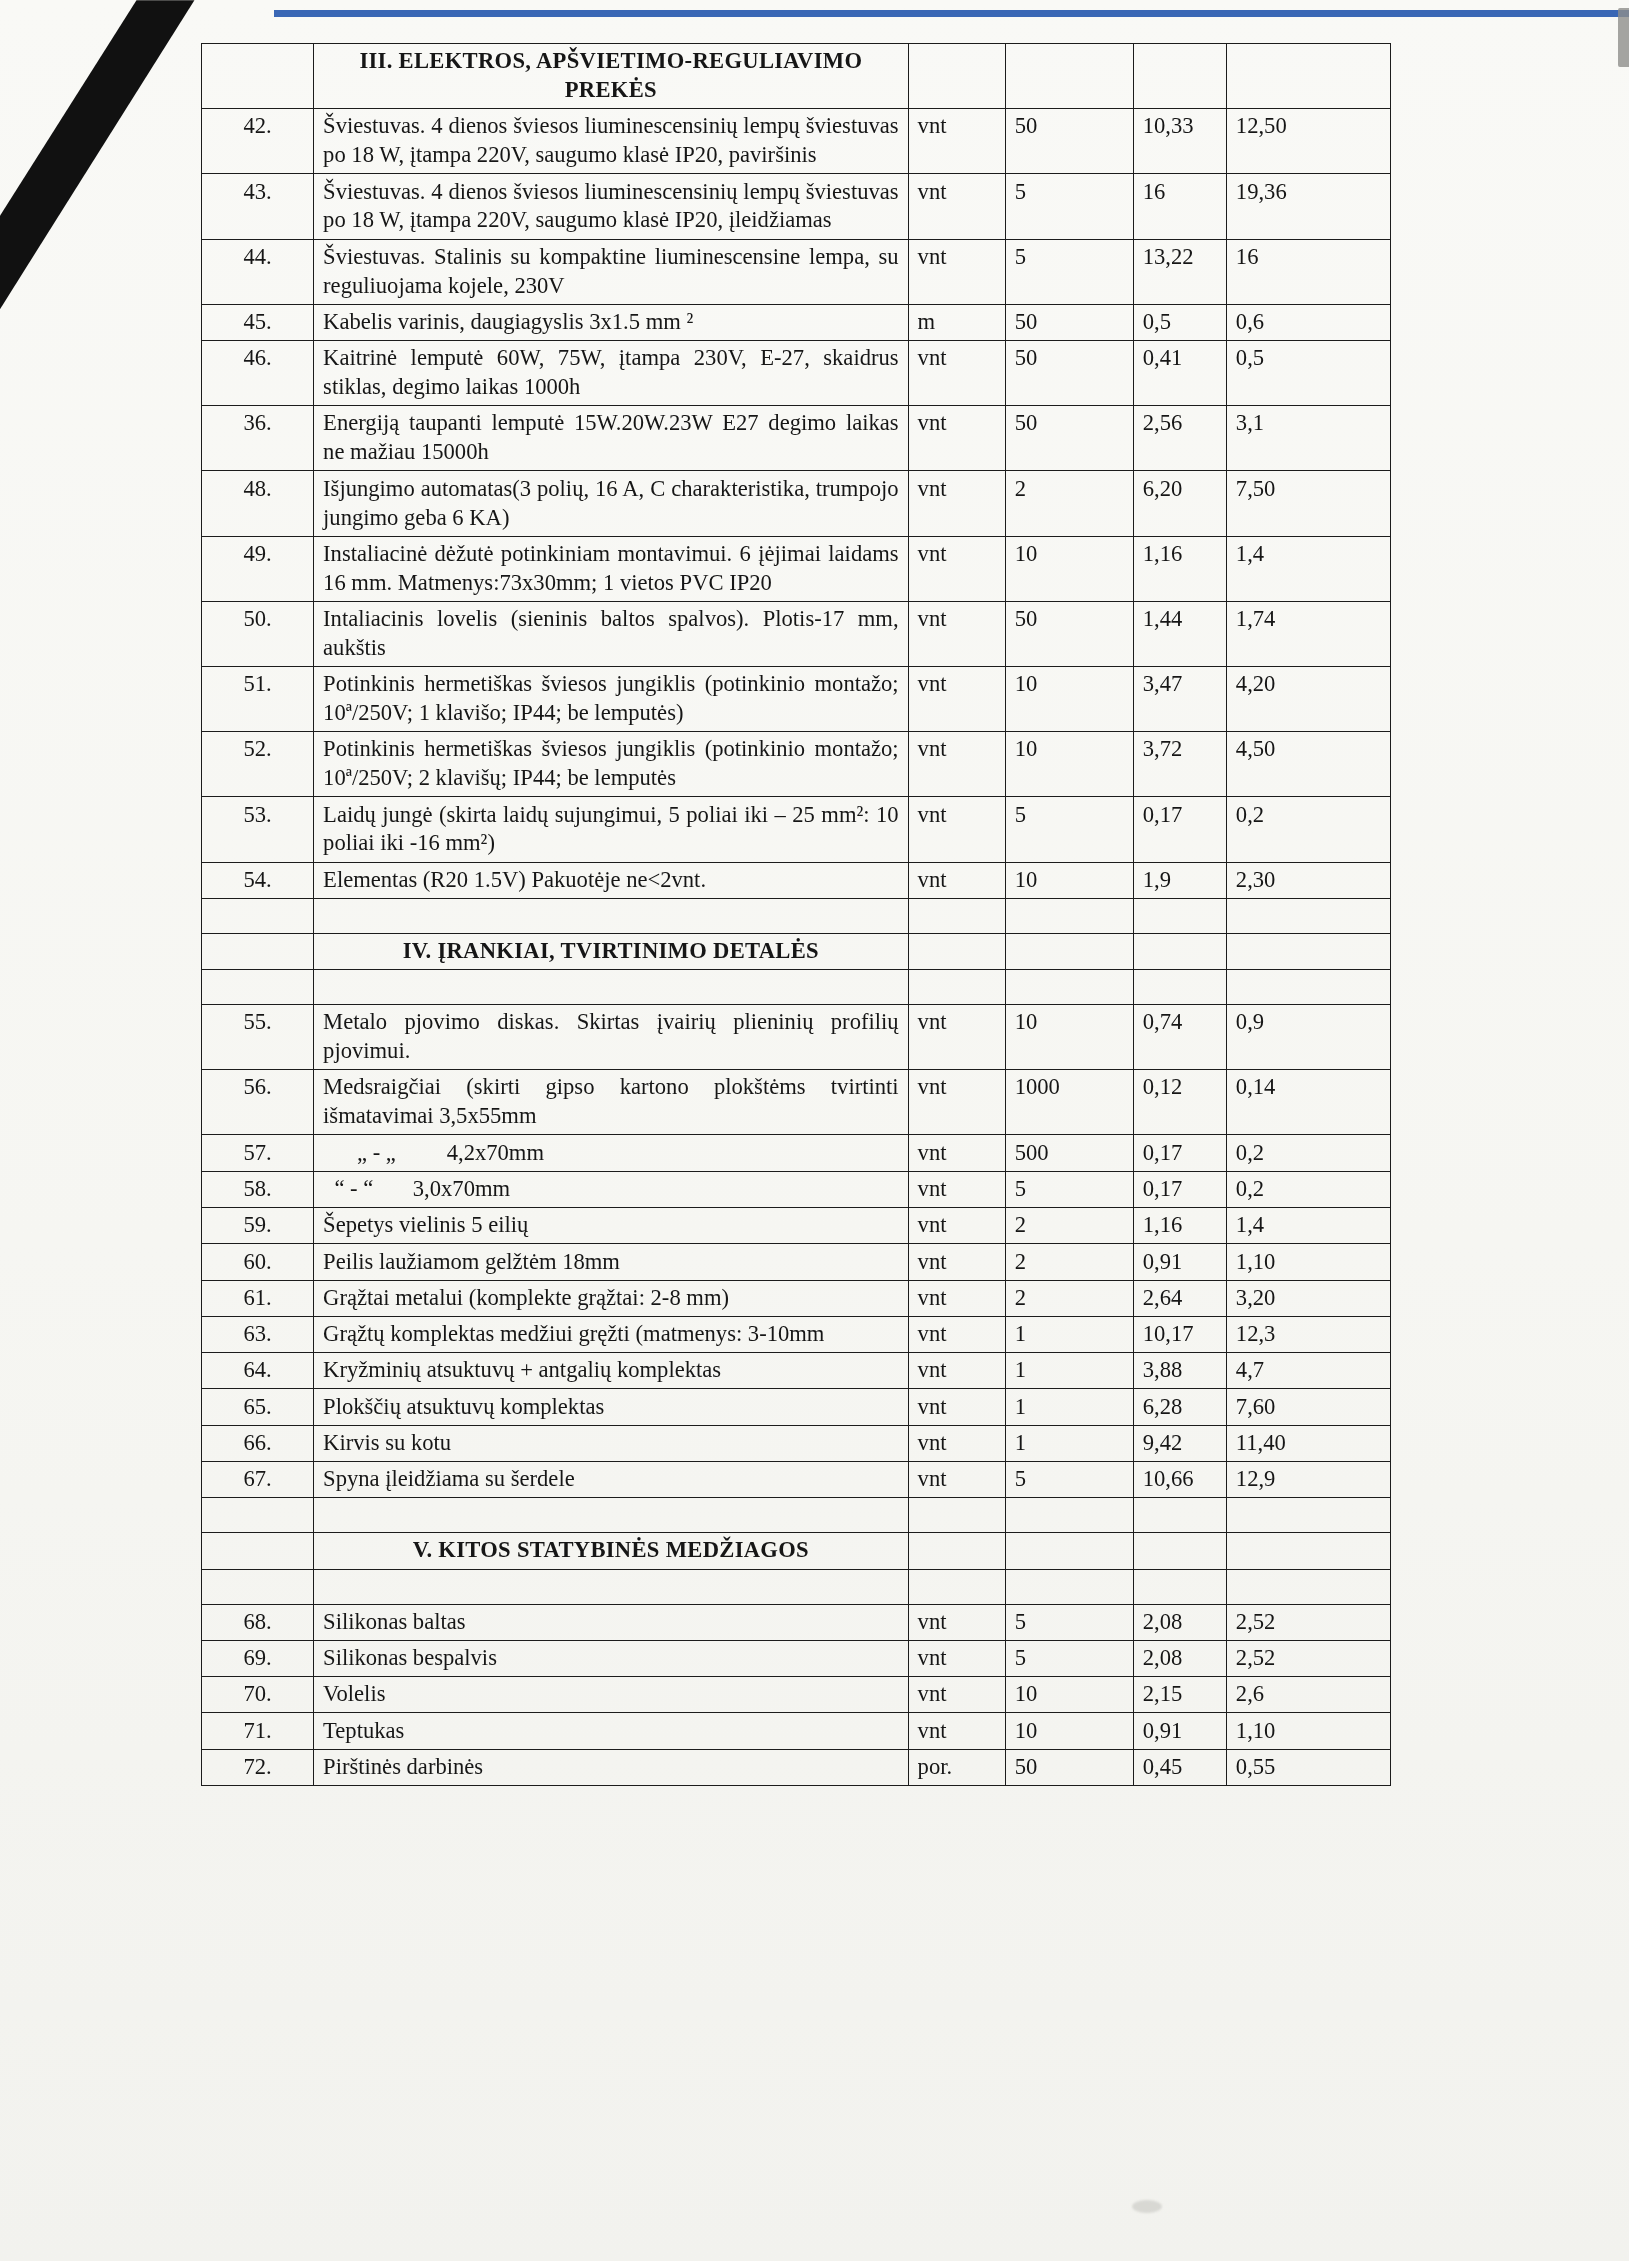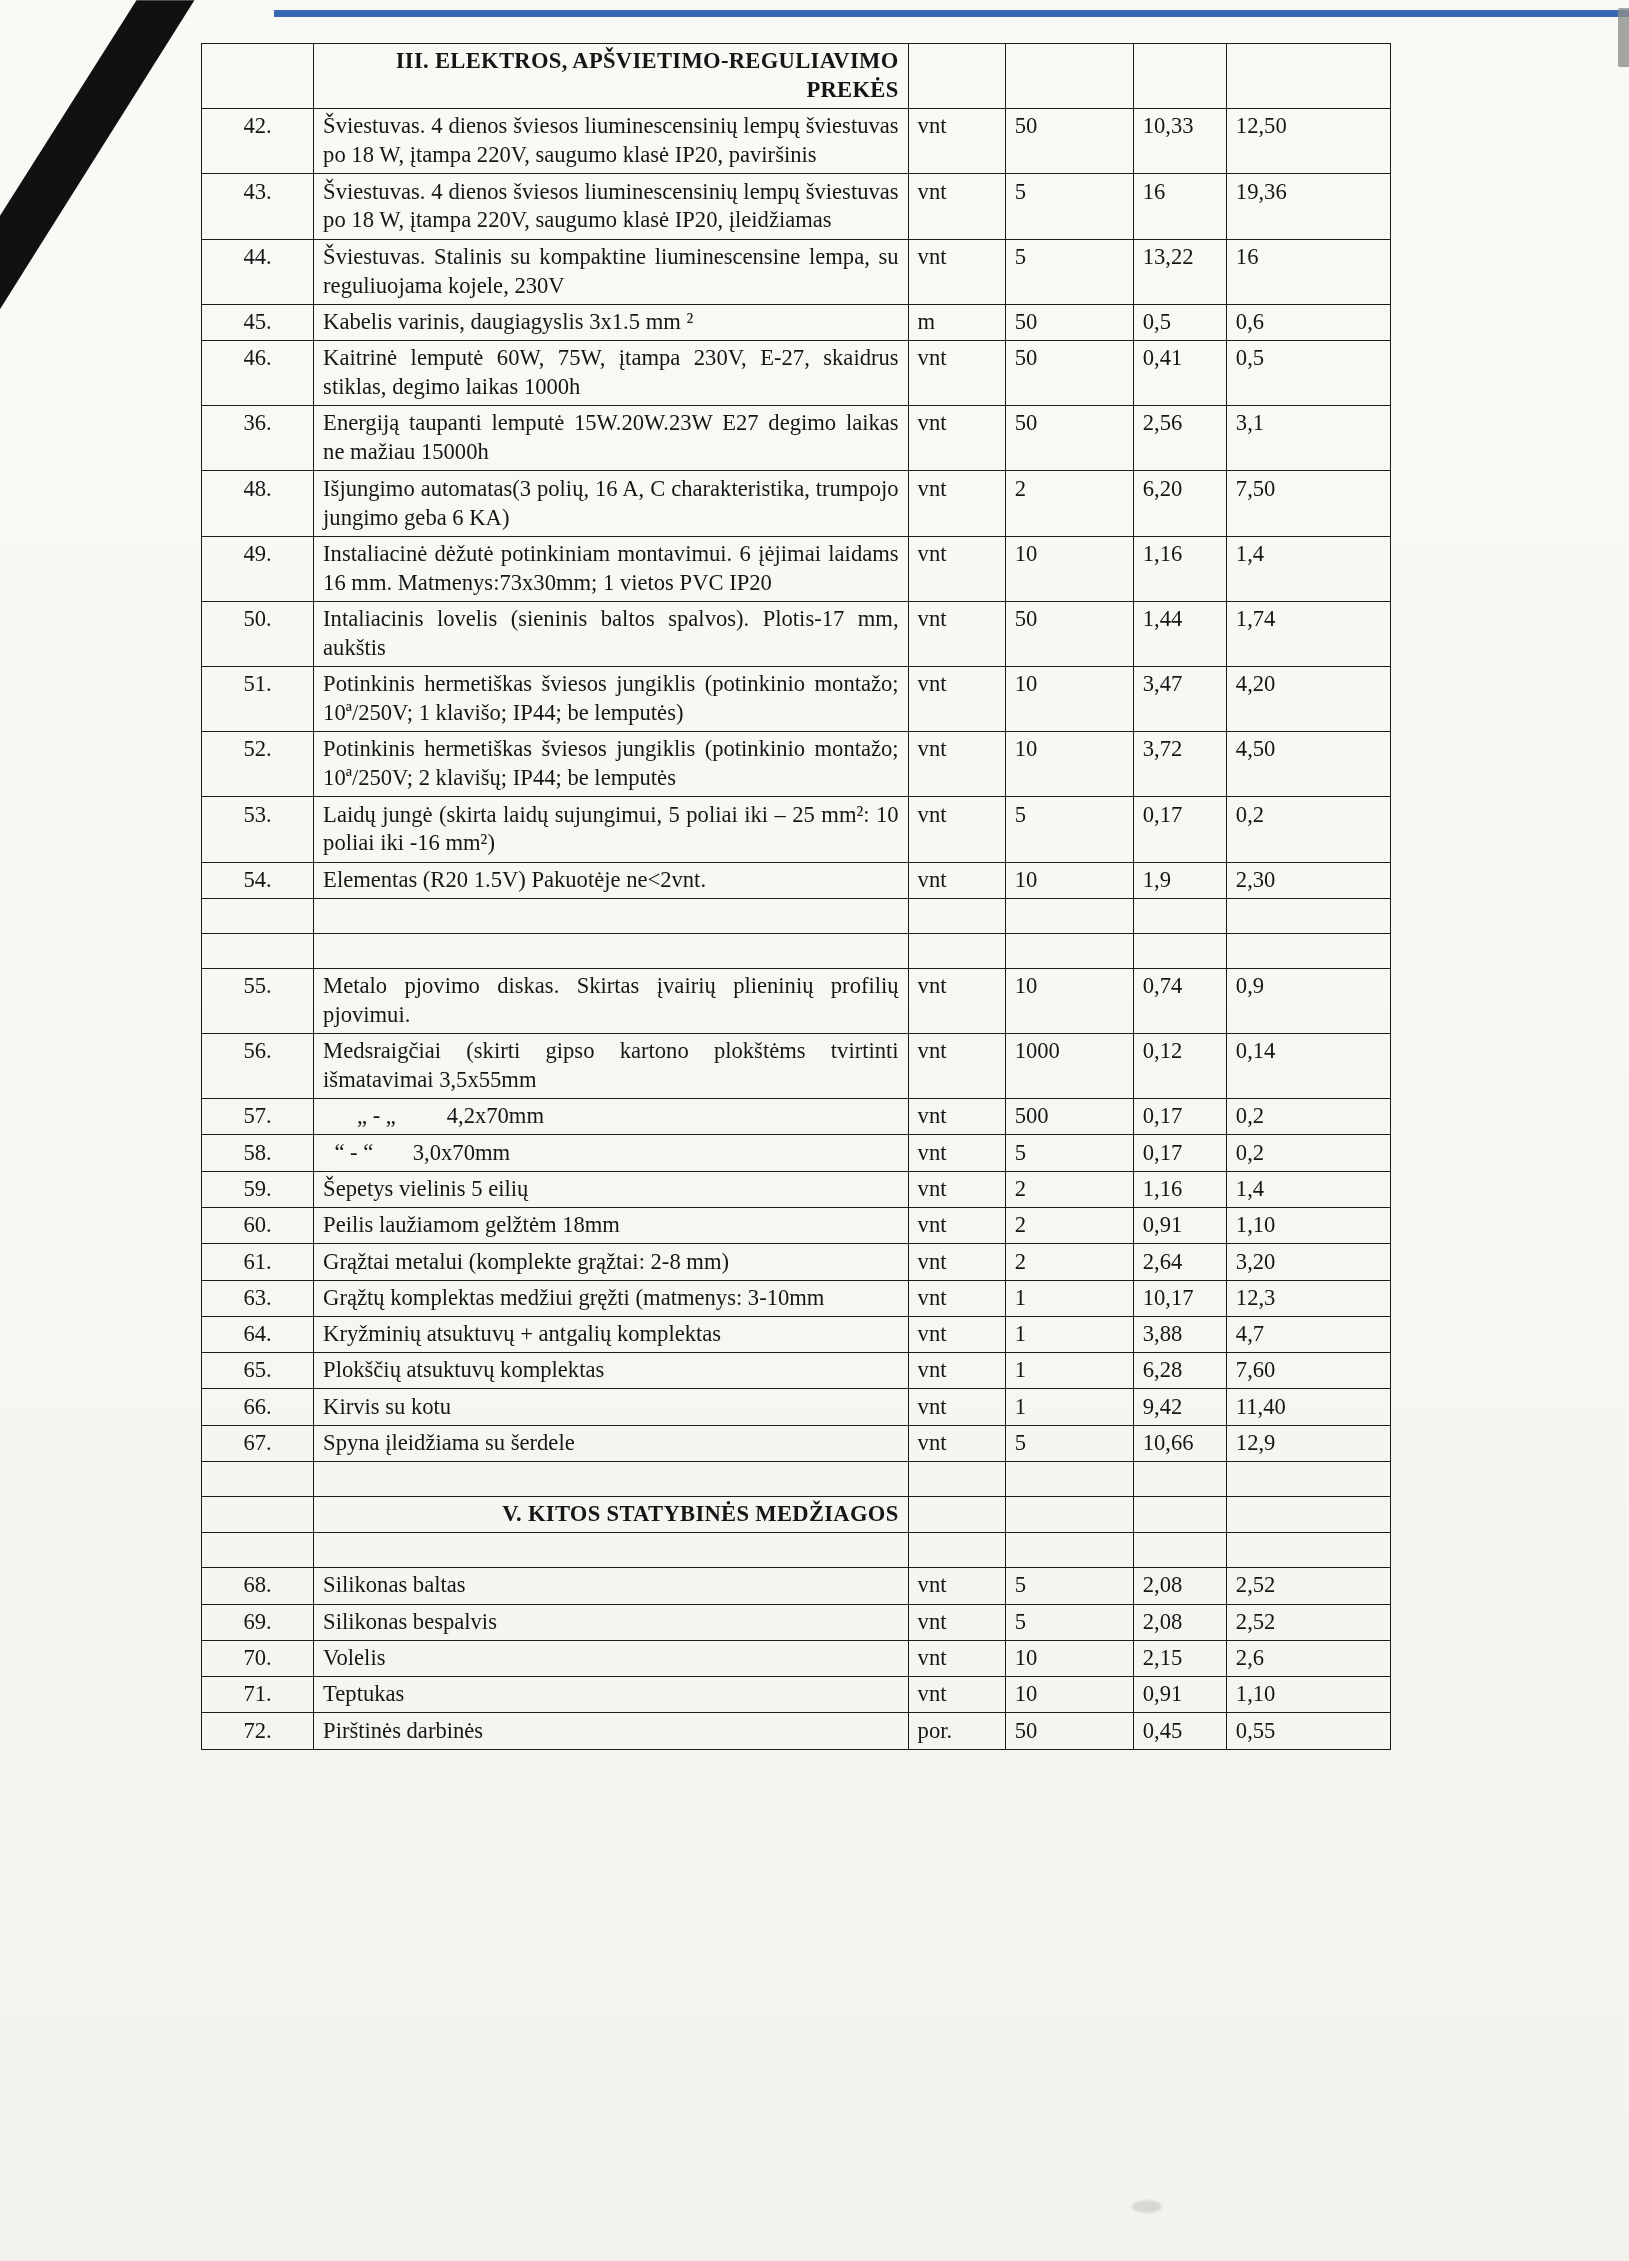--- a/index.html
+++ b/index.html
@@ -68,21 +68,21 @@
   }
   td.col-nr   { text-align: center; padding-left: 2.6px; padding-right: 2.6px; }
   td.col-desc { text-align: justify; }
   td.col-unit { padding-left: 18px; }
   td.col-qty  { padding-left: 18px; }
   td.col-p1   { padding-left: 13px; margin-top: 29px; }
   td.col-p2   { padding-left: 13px; margin-top: 28px; }
 
   td.section-title {
     font-weight: bold;
-    text-align: right;
+    text-align: center;
     font-size: 24px;
     padding: 7.7px 23px;
     letter-spacing: 0.3px;
   }
   tr.spacer-row td { height: 34px; padding: 0; }
 </style>
 </head>
 <body>
 
 <div class="scan-topline"></div>
@@ -216,20 +216,28 @@
           <td class="col-p2">2,30</td>
         </tr>
         <tr class="spacer-row">
           <td class="col-nr"></td>
           <td class="col-desc"></td>
           <td class="col-unit"></td>
           <td class="col-qty"></td>
           <td class="col-p1"></td>
           <td class="col-p2"></td>
         </tr>
+        <tr>
+          <td class="col-nr"></td>
+          <td class="col-desc section-title">IV. ĮRANKIAI, TVIRTINIMO DETALĖS</td>
+          <td class="col-unit"></td>
+          <td class="col-qty"></td>
+          <td class="col-p1"></td>
+          <td class="col-p2"></td>
+        </tr>
         <tr class="spacer-row">
           <td class="col-nr"></td>
           <td class="col-desc"></td>
           <td class="col-unit"></td>
           <td class="col-qty"></td>
           <td class="col-p1"></td>
           <td class="col-p2"></td>
         </tr>
         <tr>
           <td class="col-nr">55.</td>

